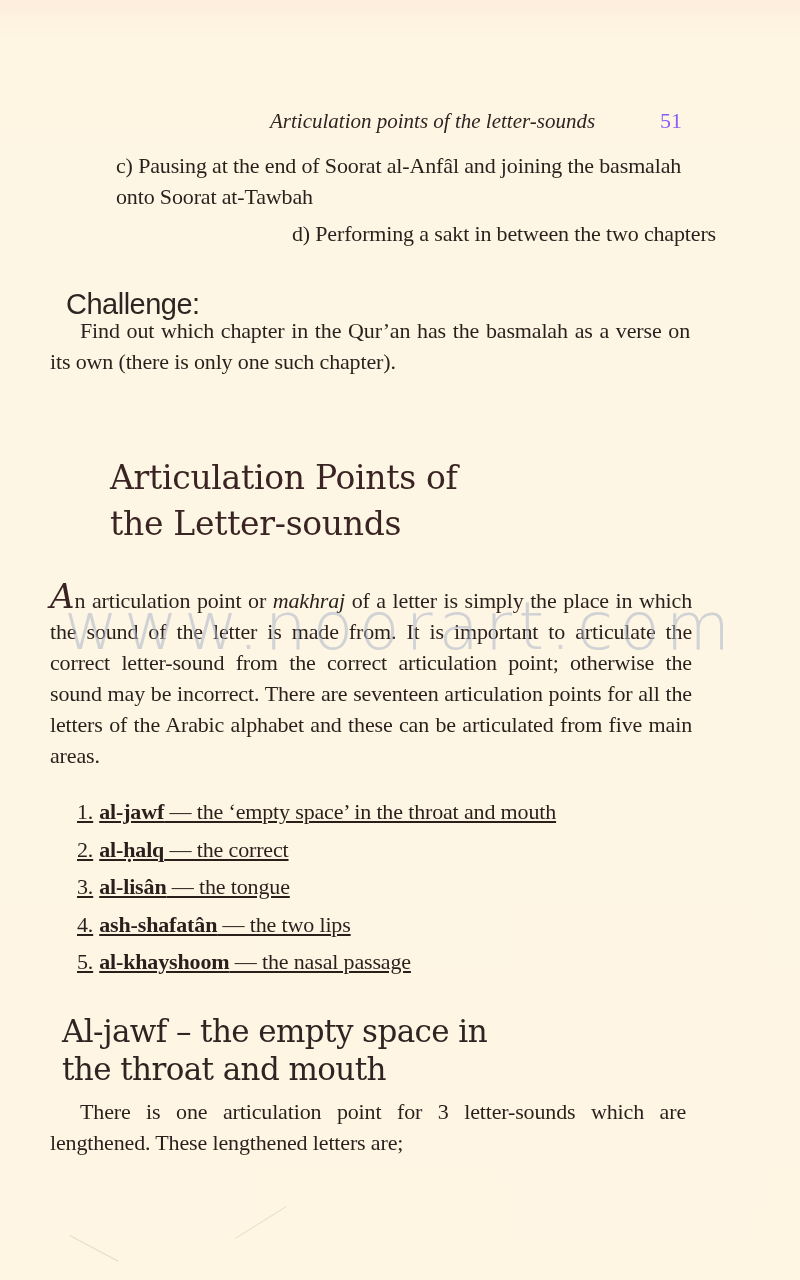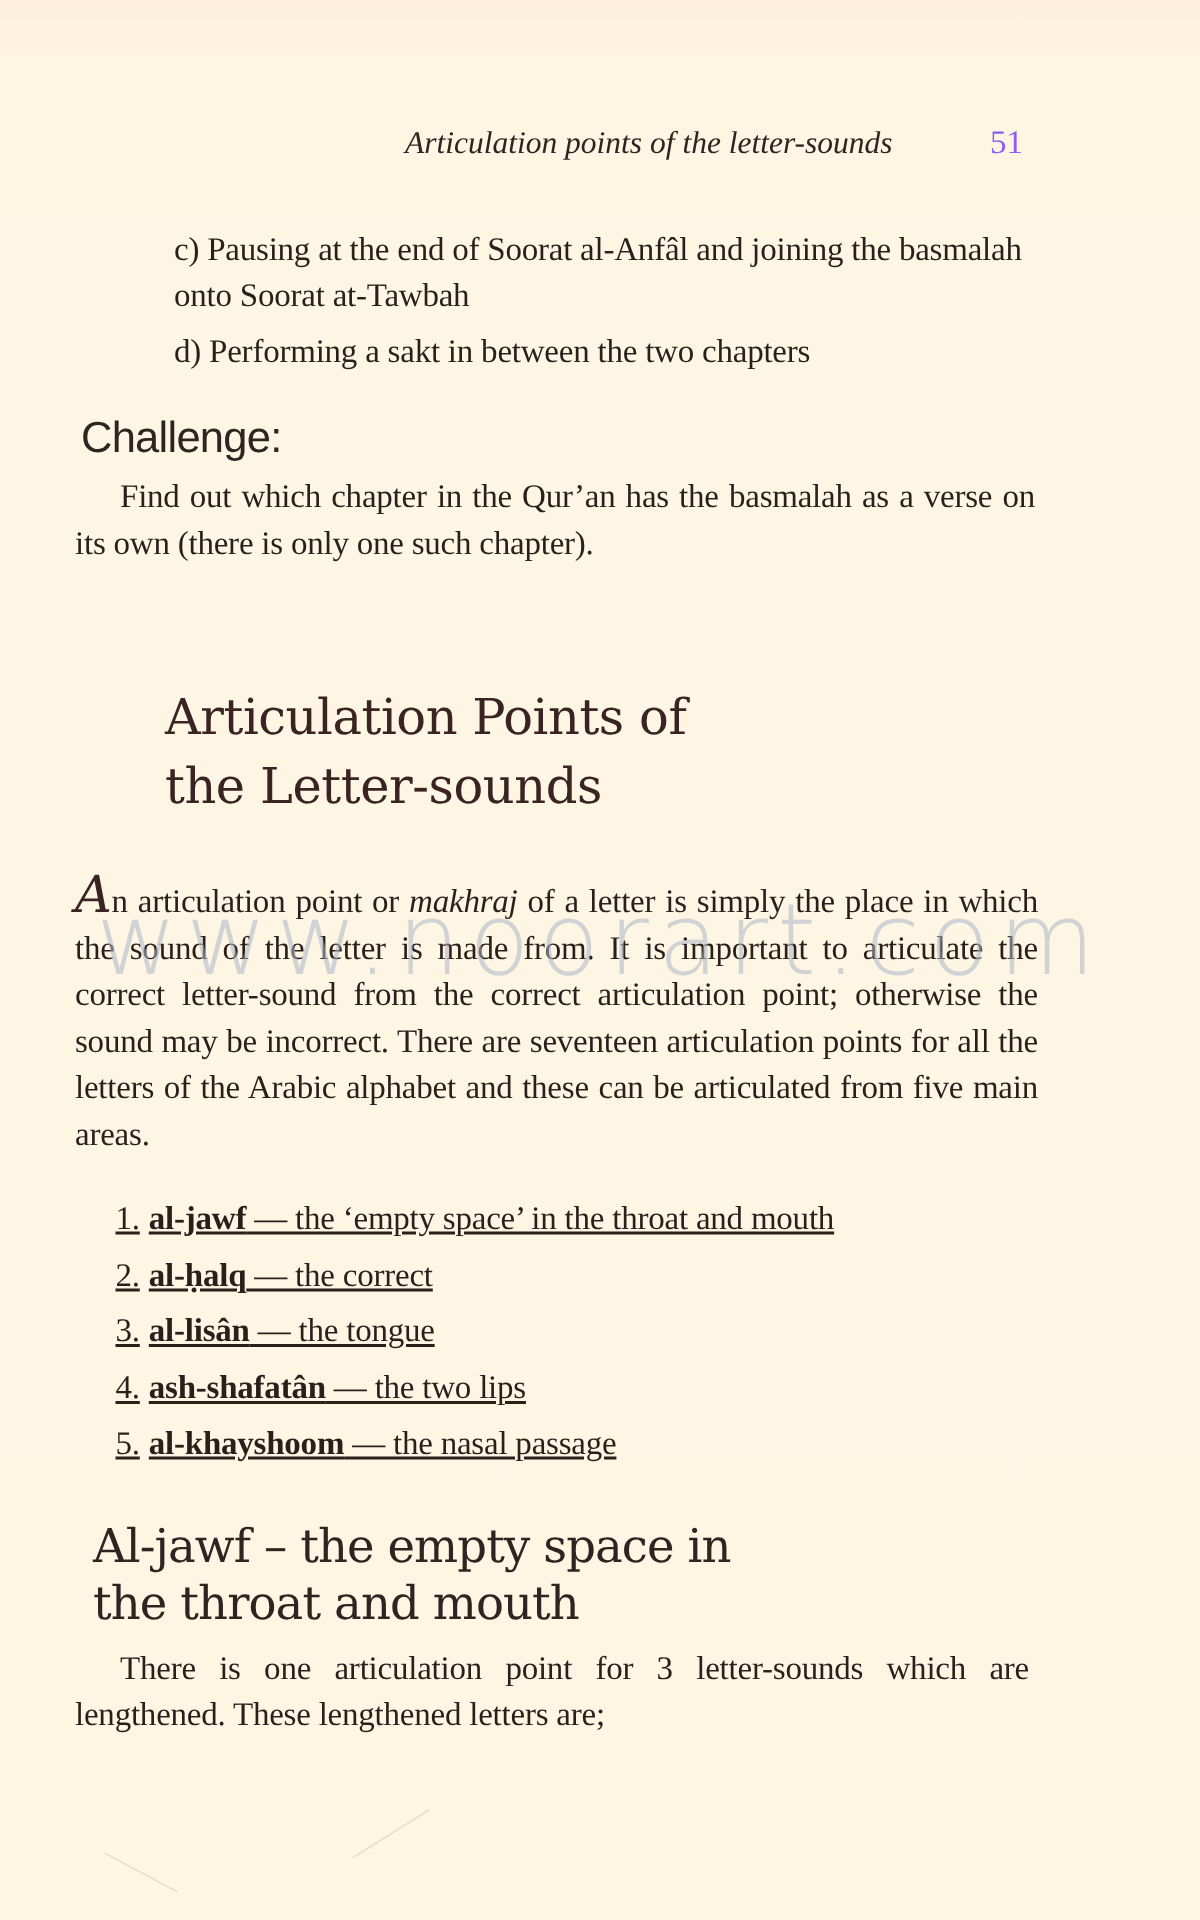--- a/index.html
+++ b/index.html
@@ -16,21 +16,21 @@
       color: #2b1f1c;
     }
     .page {
       position: absolute;
       left: 0; top: 0;
       width: 800px; height: 1280px;
     }
     
     .running-header {
       position: absolute;
-      top: 80px;
+      top: 106px;
       left: 0;
       width: 788px;
       height: 32px;
     }
     .running-title {
       position: absolute;
       left: 270px;
       top: 0;
       font-style: italic;
       font-size: 21px;
@@ -54,32 +54,32 @@
     .options {
       position: absolute;
       left: 116px;
       top: 150px;
       width: 600px;
     }
     .options .opt {
       margin: 0;
     }
     .options .opt-c { line-height: 31px; }
-    .options .opt-d { margin-top: 6px; }
+    .options .opt-d { margin-top: 6px; text-align: right; }
     
     .challenge-heading {
       position: absolute;
       left: 50px;
       top: 268px;
       font-family: "Liberation Sans", "DejaVu Sans", sans-serif;
       font-size: 29px;
       font-weight: normal;
       letter-spacing: -0.5px;
       color: #2f2422;
-      margin: 4px;
+      margin: 16px;
       line-height: 40px;
     }
     .challenge-body {
       position: absolute;
       left: 50px;
       top: 315px;
       width: 640px;
       margin: 0;
       text-indent: 30px;
       text-align: justify;

